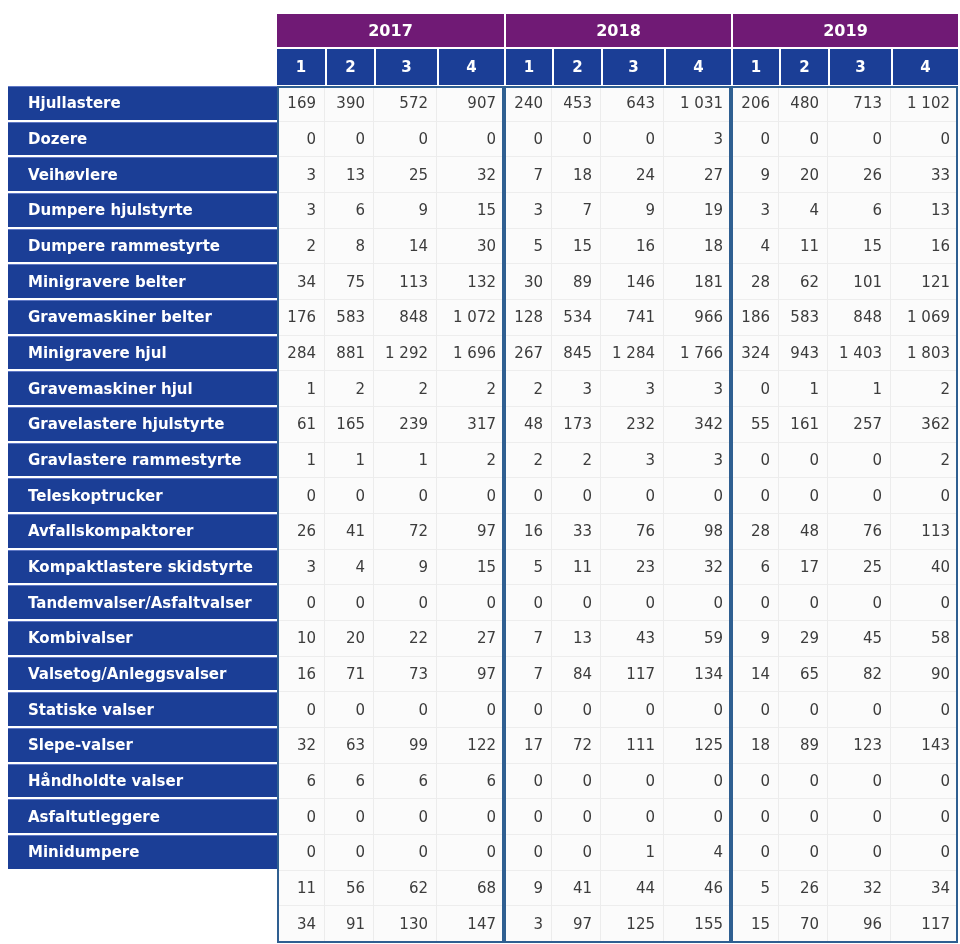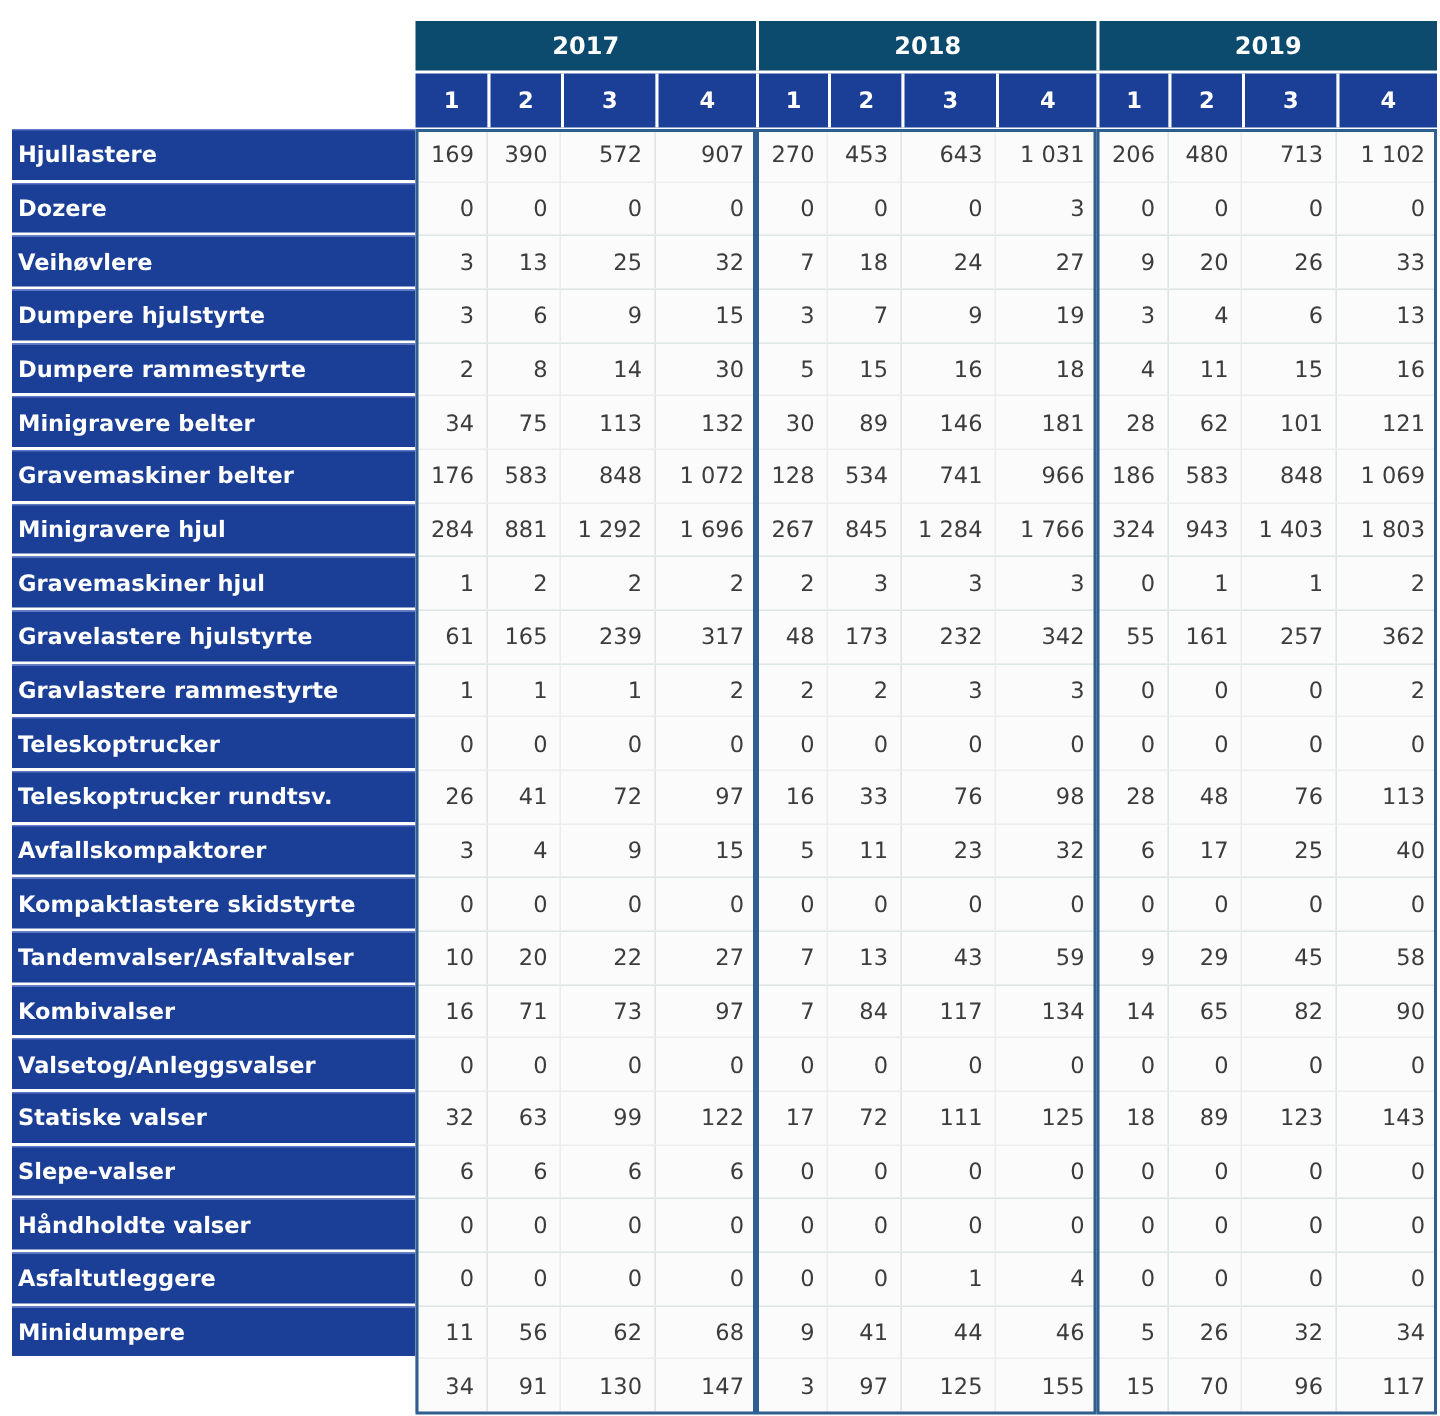--- a/index.html
+++ b/index.html
@@ -16,21 +16,21 @@
 
   
   .year-header {
     position: absolute;
     left: 277px; top: 14px;
     width: 681px; height: 33px;
     display: grid;
     grid-template-columns: 227px 227px 227px;
   }
   .year-cell {
-    background: #0c4a6e;
+    background: #701a75;
     color: #ffffff;
     font-weight: bold;
     font-size: 16px;
     display: flex;
     align-items: center;
     justify-content: center;
     border-left: 2px solid #ffffff;
   }
   .year-cell:first-child { border-left: none; }
 
@@ -62,21 +62,21 @@
     display: grid;
     grid-template-rows: repeat(24, 1fr);
   }
   .row-label {
     background: #1b3e96;
     color: #ffffff;
     font-weight: bold;
     font-size: 15px;
     display: flex;
     align-items: center;
-    padding-left: 4px;
+    padding-left: 20px;
     border-top: 1px solid #5f77c4;
     border-bottom: 2px solid #ffffff;
     white-space: nowrap;
     overflow: hidden;
   }
 
   
   .data-grid {
     position: absolute;
     left: 277px; top: 86px;
@@ -141,38 +141,37 @@
       <div class="row-label">Veihøvlere</div>
       <div class="row-label">Dumpere hjulstyrte</div>
       <div class="row-label">Dumpere rammestyrte</div>
       <div class="row-label">Minigravere belter</div>
       <div class="row-label">Gravemaskiner belter</div>
       <div class="row-label">Minigravere hjul</div>
       <div class="row-label">Gravemaskiner hjul</div>
       <div class="row-label">Gravelastere hjulstyrte</div>
       <div class="row-label">Gravlastere rammestyrte</div>
       <div class="row-label">Teleskoptrucker</div>
-      <div class="row-label">Teleskoptrucker rundtsv.</div>
       <div class="row-label">Avfallskompaktorer</div>
       <div class="row-label">Kompaktlastere skidstyrte</div>
       <div class="row-label">Tandemvalser/Asfaltvalser</div>
       <div class="row-label">Kombivalser</div>
       <div class="row-label">Valsetog/Anleggsvalser</div>
       <div class="row-label">Statiske valser</div>
       <div class="row-label">Slepe-valser</div>
       <div class="row-label">Håndholdte valser</div>
       <div class="row-label">Asfaltutleggere</div>
       <div class="row-label">Minidumpere</div>
     </div>
   <div class="data-grid">
       <div class="data-cell">169</div>
       <div class="data-cell">390</div>
       <div class="data-cell">572</div>
       <div class="data-cell block-end">907</div>
-      <div class="data-cell">270</div>
+      <div class="data-cell">240</div>
       <div class="data-cell">453</div>
       <div class="data-cell">643</div>
       <div class="data-cell block-end">1 031</div>
       <div class="data-cell">206</div>
       <div class="data-cell">480</div>
       <div class="data-cell">713</div>
       <div class="data-cell block-end">1 102</div>
       <div class="data-cell">0</div>
       <div class="data-cell">0</div>
       <div class="data-cell">0</div>

